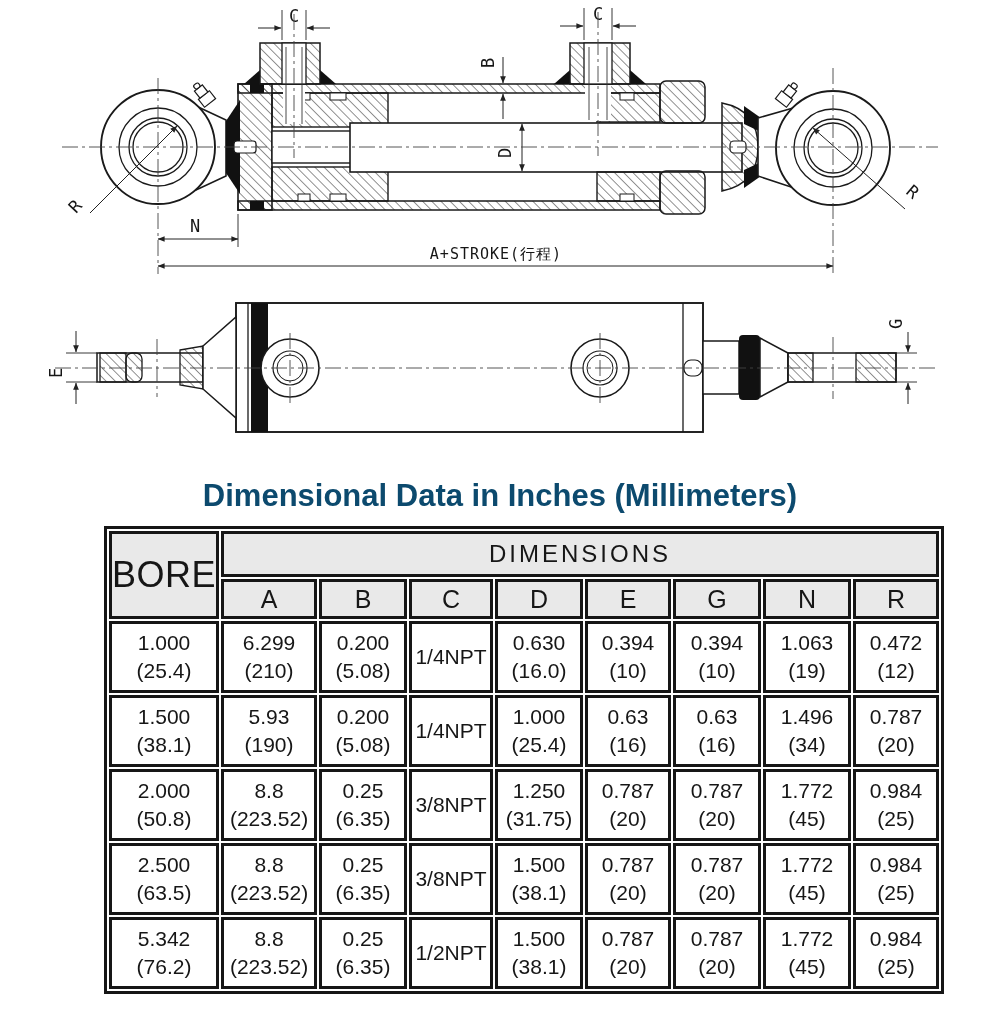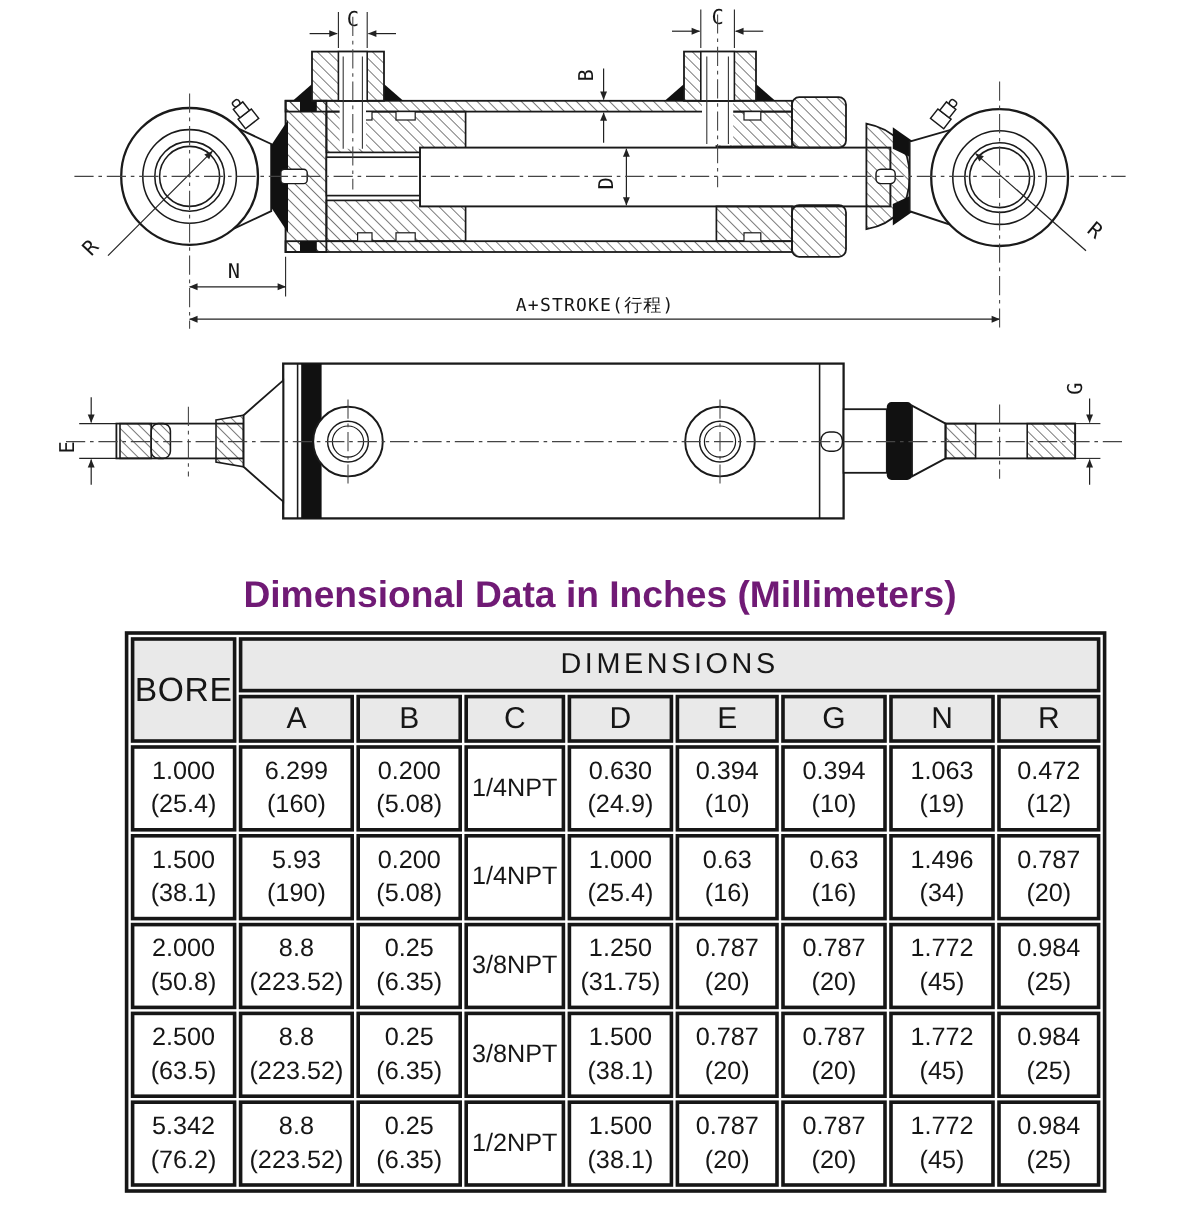--- a/index.html
+++ b/index.html
@@ -6,29 +6,29 @@
   body{width:1000px;height:1027px;font-family:"Liberation Sans",sans-serif;color:#161616;position:relative;overflow:hidden;}
 
   
   .drawing-wrap{width:1000px;height:468px;}
   svg text{font-family:"DejaVu Sans Mono",monospace;fill:#161616;}
   .lbl{font-size:17px;}
   .lbl-sm{font-size:15px;letter-spacing:1px;}
 
   
   .title{margin:10px 0 12px 0;text-align:center;font-size:31px;font-weight:700;
-         color:#701a75;letter-spacing:0px;font-family:"Liberation Sans",sans-serif;}
+         color:#0c4a6e;letter-spacing:0px;font-family:"Liberation Sans",sans-serif;}
 
   
   table.dim-table{margin-left:104px;border-collapse:separate;border-spacing:2px;
        border:3px solid #161616;table-layout:fixed;background:#fff;}
   .dim-table th,.dim-table td{border:3px solid #161616;box-sizing:border-box;
        text-align:center;vertical-align:middle;padding:0;font-weight:400;}
   .dim-table thead th{background:#e9e9e9;}
-  th.bore{font-size:28px;letter-spacing:0.5px;}
+  th.bore{font-size:36px;letter-spacing:0.5px;}
   th.dims{font-size:24px;letter-spacing:3px;height:46px;}
   th.colh{font-size:25px;height:40px;}
   .dim-table td{font-size:21px;line-height:1.32;height:72px;white-space:pre-line;background:#fff;}
 </style>
 </head>
 <body>
 
 <div class="drawing-wrap">
 <svg width="1000" height="468" viewBox="0 0 1000 468">
   <defs>
@@ -271,26 +271,26 @@
       <th class="colh">G</th>
       <th class="colh">N</th>
       <th class="colh">R</th>
     </tr>
   </thead>
   <tbody>
     <tr>
       <td>1.000
 (25.4)</td>
       <td>6.299
-(160)</td>
+(210)</td>
       <td>0.200
 (5.08)</td>
       <td>1/4NPT</td>
       <td>0.630
-(24.9)</td>
+(16.0)</td>
       <td>0.394
 (10)</td>
       <td>0.394
 (10)</td>
       <td>1.063
 (19)</td>
       <td>0.472
 (12)</td>
     </tr>
     <tr>

